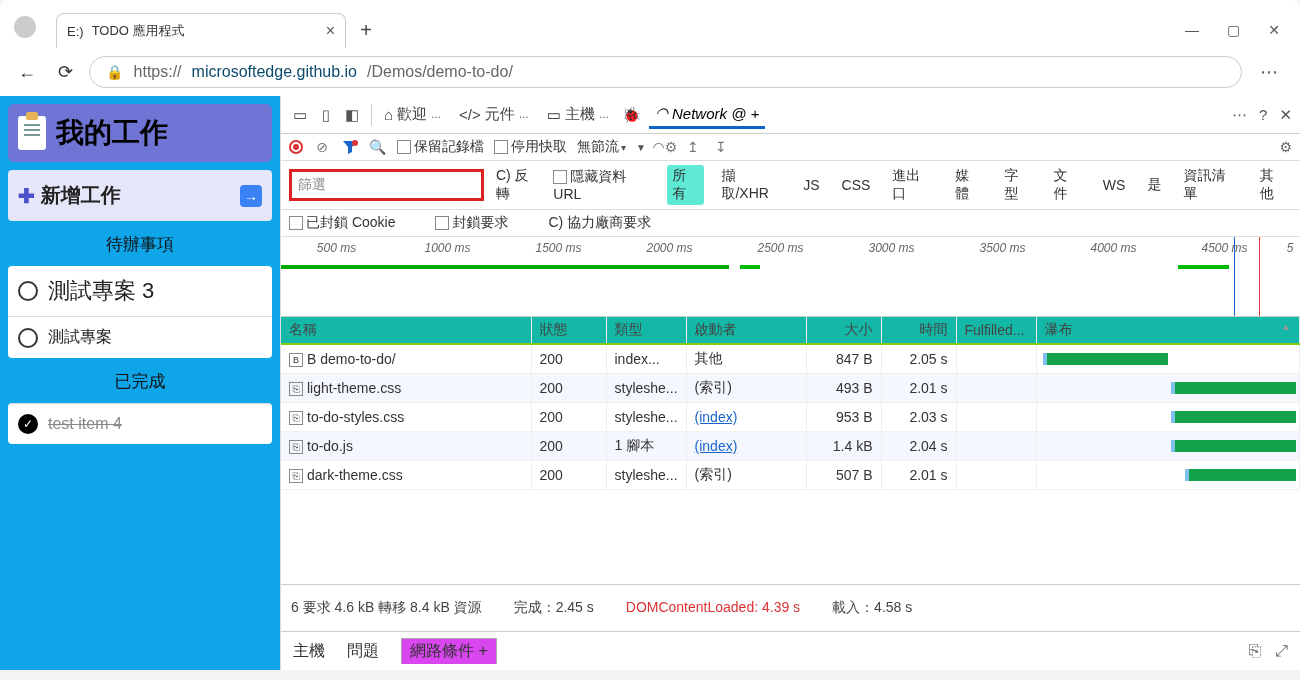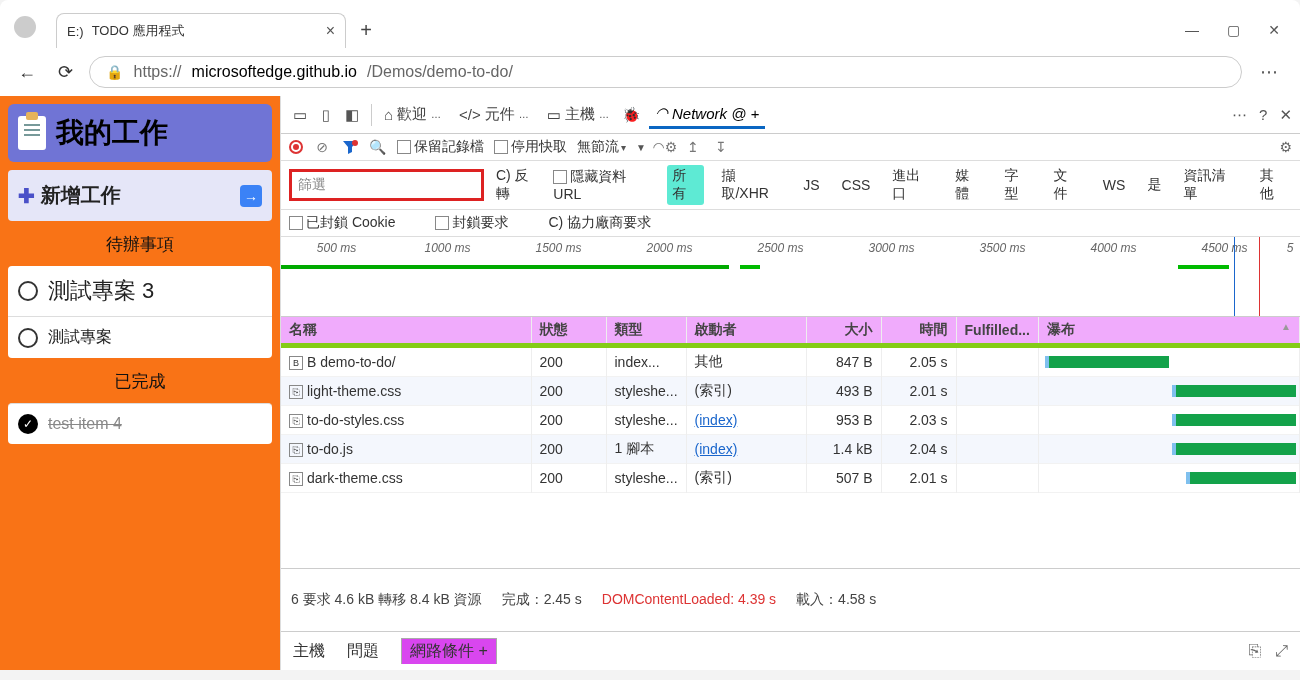--- a/index.html
+++ b/index.html
@@ -11,26 +11,26 @@
 .profile-dot { width:22px; height:22px; border-radius:50%; background:#ccc; margin:0 20px 10px 6px; }
 .tab { display:flex; align-items:center; gap:8px; background:#fff; border:1px solid #ccc; border-bottom:none; border-radius:8px 8px 0 0; padding:8px 10px; width:290px; font-size:13px; }
 .tab .close-x { margin-left:auto; font-size:16px; color:#555; }
 .newtab { width:28px; height:28px; display:flex; align-items:center; justify-content:center; font-size:20px; color:#444; margin-left:6px; margin-bottom:4px; }
 .win-ctrls { margin-left:auto; display:flex; gap:28px; margin-bottom:10px; margin-right:12px; color:#555;}
 .win-ctrls span { font-size:14px; }
 .addrbar { display:flex; align-items:center; gap:10px; padding:8px 12px; background:#fff; }
 .nav-arrow, .refresh { font-size:18px; color:#333; padding:4px 6px;}
 .url-pill { flex:1; display:flex; align-items:center; gap:10px; background:#fff; border:1px solid #ccc; border-radius:20px; padding:6px 16px; font-size:16px; color:#666; }
 .url-pill .lock { font-size:14px; color:#888;}
-.url-host { color:#000000; }
+.url-host { color:#0c4a6e; }
 .more-dots { font-size:18px; color:#555; padding:4px 8px; letter-spacing:2px;}
 
 
 .content { display:flex; height:574px; }
-.sidebar { width:280px; background:#f97316; padding:8px; display:flex; flex-direction:column; gap:8px; }
+.sidebar { width:280px; background:#0ea5e9; padding:8px; display:flex; flex-direction:column; gap:8px; }
 .sb-header { display:flex; align-items:center; gap:10px; background:#7074d5; border-radius:6px; padding:10px 10px; }
 .sb-header .clip-icon { width:28px; height:34px; background:#fff; border-radius:3px; position:relative; border:2px solid #fff;}
 .sb-header .clip-icon::before { content:""; position:absolute; top:-6px; left:6px; width:12px; height:8px; background:#e6b35a; border-radius:2px;}
 .sb-header .clip-icon::after { content:""; position:absolute; top:6px; left:4px; right:4px; height:2px; background:#799; box-shadow:0 5px 0 #799, 0 10px 0 #799;}
 .sb-title { font-size:28px; font-weight:700; color:#000; }
 .add-card { background:#e5e6f8; border-radius:4px; padding:12px 10px; display:flex; align-items:center; font-size:20px; font-weight:600; color:#222;}
 .add-card .plus { color:#4a50c8; font-weight:700; margin-right:6px;}
 .add-card .go { margin-left:auto; width:22px; height:22px; background:#3b82f6; border-radius:4px; display:flex; align-items:center; justify-content:center; color:#fff; font-size:14px;}
 .sb-section { text-align:center; font-size:17px; color:#111; padding:4px 0 2px;}
 .task-card { background:#fff; border-radius:4px 4px 0 0; padding:10px 10px; display:flex; align-items:center; gap:10px; font-size:22px; color:#222;}
@@ -63,31 +63,31 @@
 .type-btn.active { background:#5eead4; border-radius:3px;}
 .chkrow { display:flex; align-items:center; gap:40px; padding:4px 8px; border-bottom:1px solid #ddd; font-size:14px;}
 .timeline { height:80px; border-bottom:1px solid #ccc; position:relative; font-size:12px; color:#666;}
 .timeline .ticks{ display:flex; position:absolute; top:4px; left:0; right:0;}
 .timeline .ticks span{ flex:1; text-align:center;font-style:italic;}
 .timeline .band{ position:absolute; top:28px; left:0; right:0; height:4px; background:linear-gradient(to right, #0a0 0%, #0a0 44%, transparent 44%, transparent 45%, #0b0 45%, #0b0 47%, transparent 47%, transparent 88%, #0b0 88%, #0b0 93%, transparent 93%);}
 .timeline .vline{ position:absolute; top:0; bottom:0; width:1px;}
 .table-wrap { flex:1; overflow:hidden; display:flex; flex-direction:column;}
 table { width:100%; border-collapse:collapse; font-size:14px;}
 th, td { text-align:left; padding:4px 8px; border-right:1px solid #eee; white-space:nowrap;}
-thead th { border-bottom:5px solid #84cc16; color:#444; font-weight:700; background:#f0abfc;}
+thead th { border-bottom:2px solid #84cc16; color:#444; font-weight:400; background:#14b8a6;}
 thead th:last-child{ position:relative;}
 thead th:last-child::after{content:"▲"; position:absolute; right:8px; font-size:10px; color:#999;}
 tbody tr { border-bottom:1px solid #f2f2f2;}
 tbody tr:nth-child(even){ background:#f4f7fd;}
 .num { text-align:right;}
 .link { color:#1a66cc; text-decoration:underline;}
 .file-ico { display:inline-block; width:14px; height:14px; border:1px solid #888; margin-right:4px; vertical-align:middle; font-size:9px; text-align:center; line-height:12px;}
 .wf-cell { position:relative; height:20px;}
 .wf-bar { position:absolute; top:4px; height:12px; background:#13a24a; box-shadow:2px 0 0 #7fc0ee inset, -2px 0 0 #7fc0ee;}
-.statusbar { border-top:1px solid #ccc; padding:22px 10px; font-size:14px; color:#444; display:flex; gap:20px;}
+.statusbar { border-top:1px solid #ccc; padding:14px 10px; font-size:14px; color:#444; display:flex; gap:32px;}
 .statusbar .dcl{ color:#d33;}
 .bottom-tabs { border-top:1px solid #ccc; display:flex; align-items:center; gap:22px; padding:6px 12px; font-size:16px;}
 .bottom-tabs .btab.active{ background:#d946ef; border:1px solid #aaa; border-bottom:none; padding:2px 8px;}
 .bottom-tabs .right{ margin-left:auto; display:flex; gap:14px; color:#666;}
 </style>
 </head>
 <body>
 
 <div class="browser-chrome">
   <div class="titlebar">

